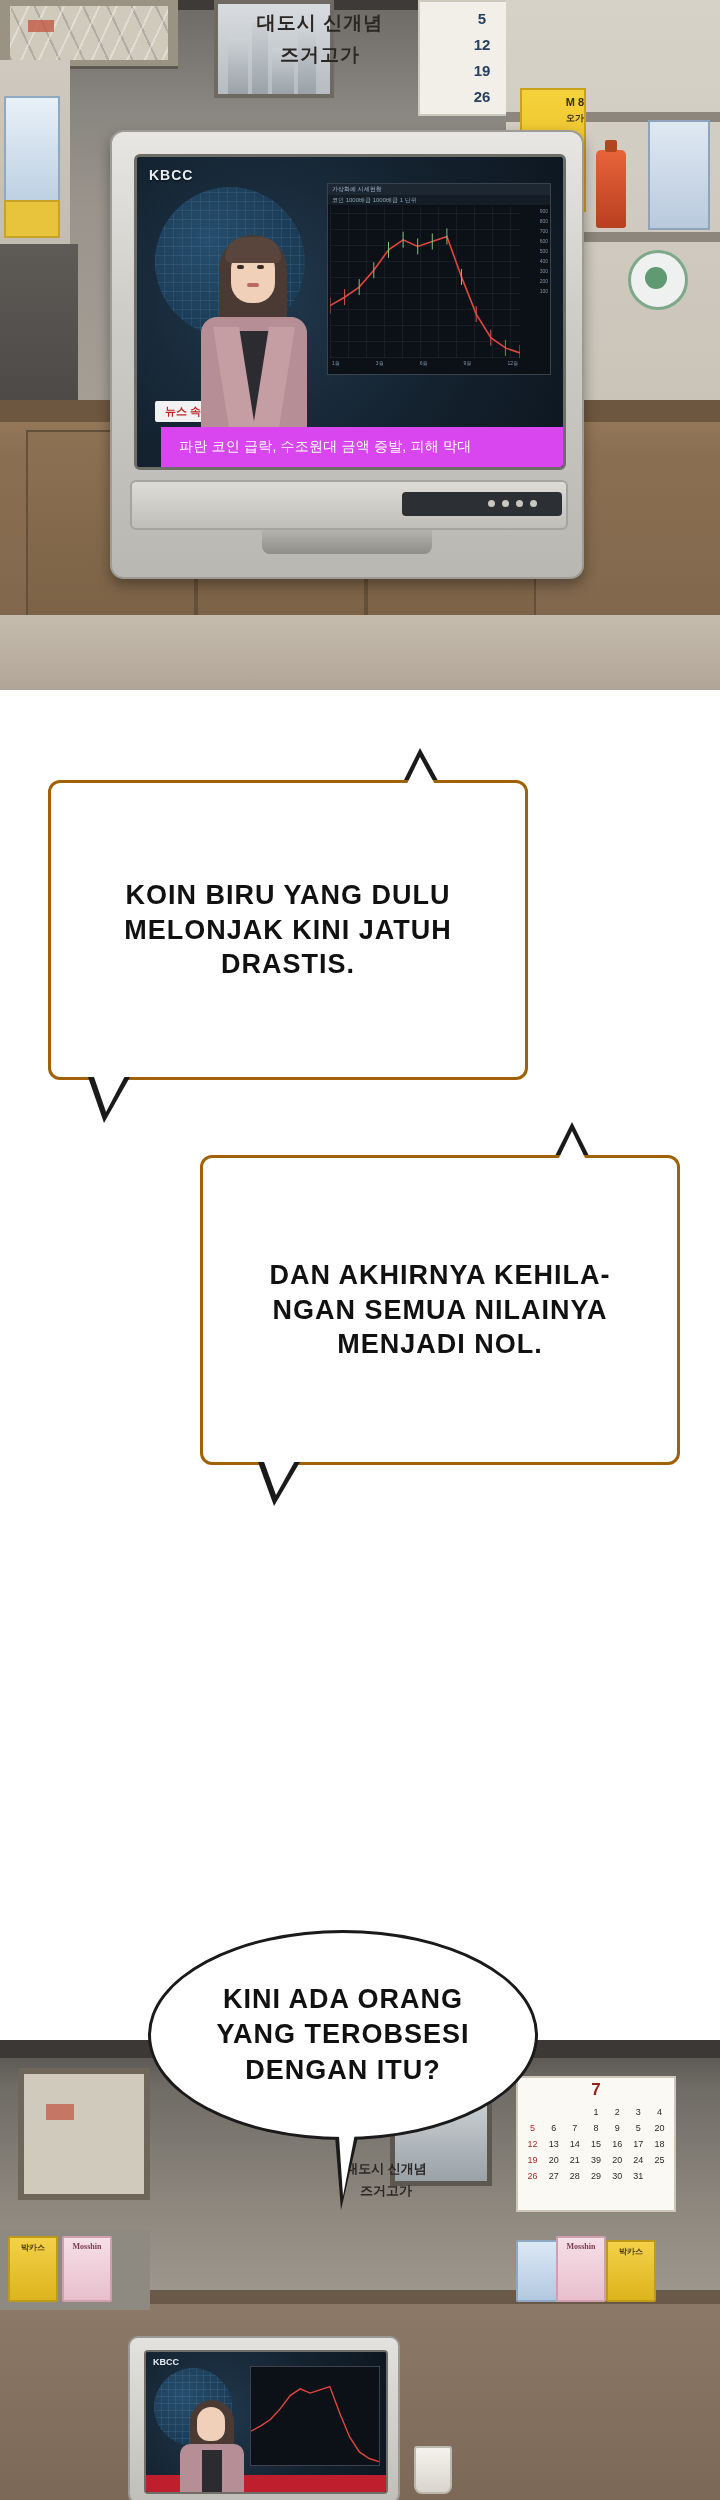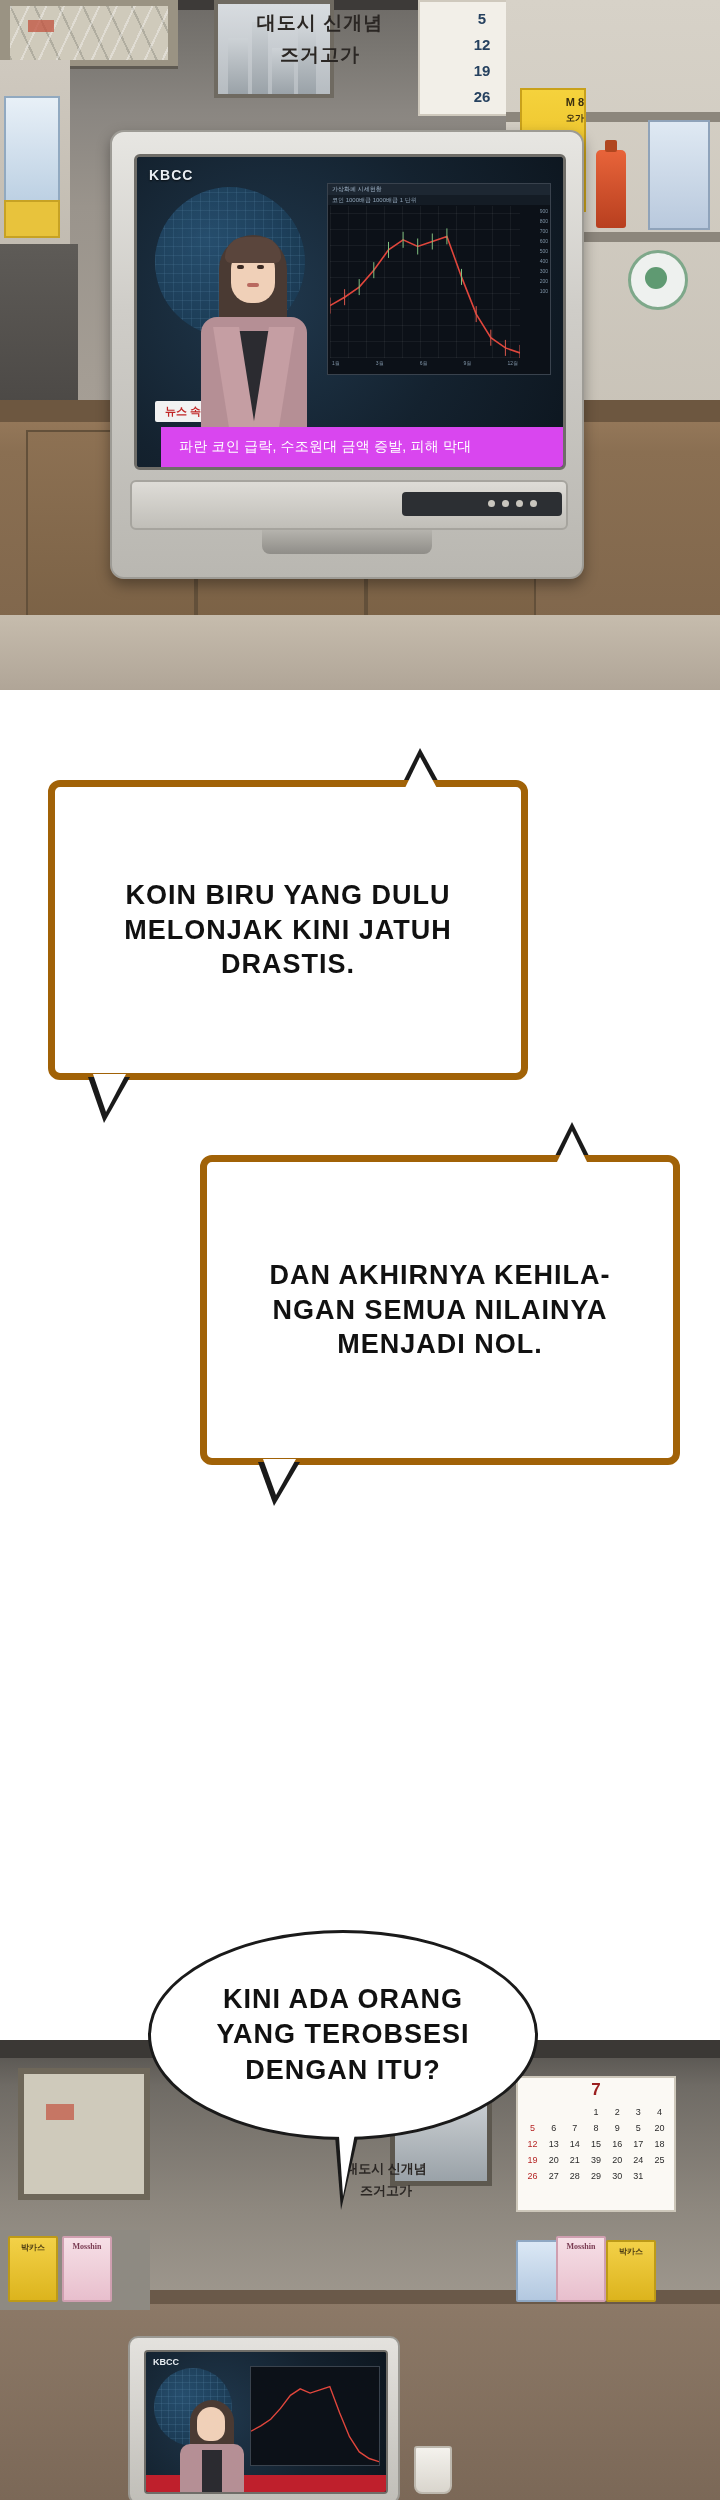--- a/index.html
+++ b/index.html
@@ -485,21 +485,21 @@
   .gutter {
     position: absolute;
     top: 718px; left: 0;
     width: 720px; height: 1322px;
     background: #ffffff;
   }
 
   .balloon {
     position: absolute;
     background: #ffffff;
-    border: 7px solid #a16207;
+    border: 3px solid #a16207;
     border-radius: 12px;
     box-sizing: border-box;
     display: flex;
     align-items: center;
     justify-content: center;
     text-align: center;
     color: #111111;
     font-weight: bold;
     letter-spacing: 1px;
     line-height: 1.28;

